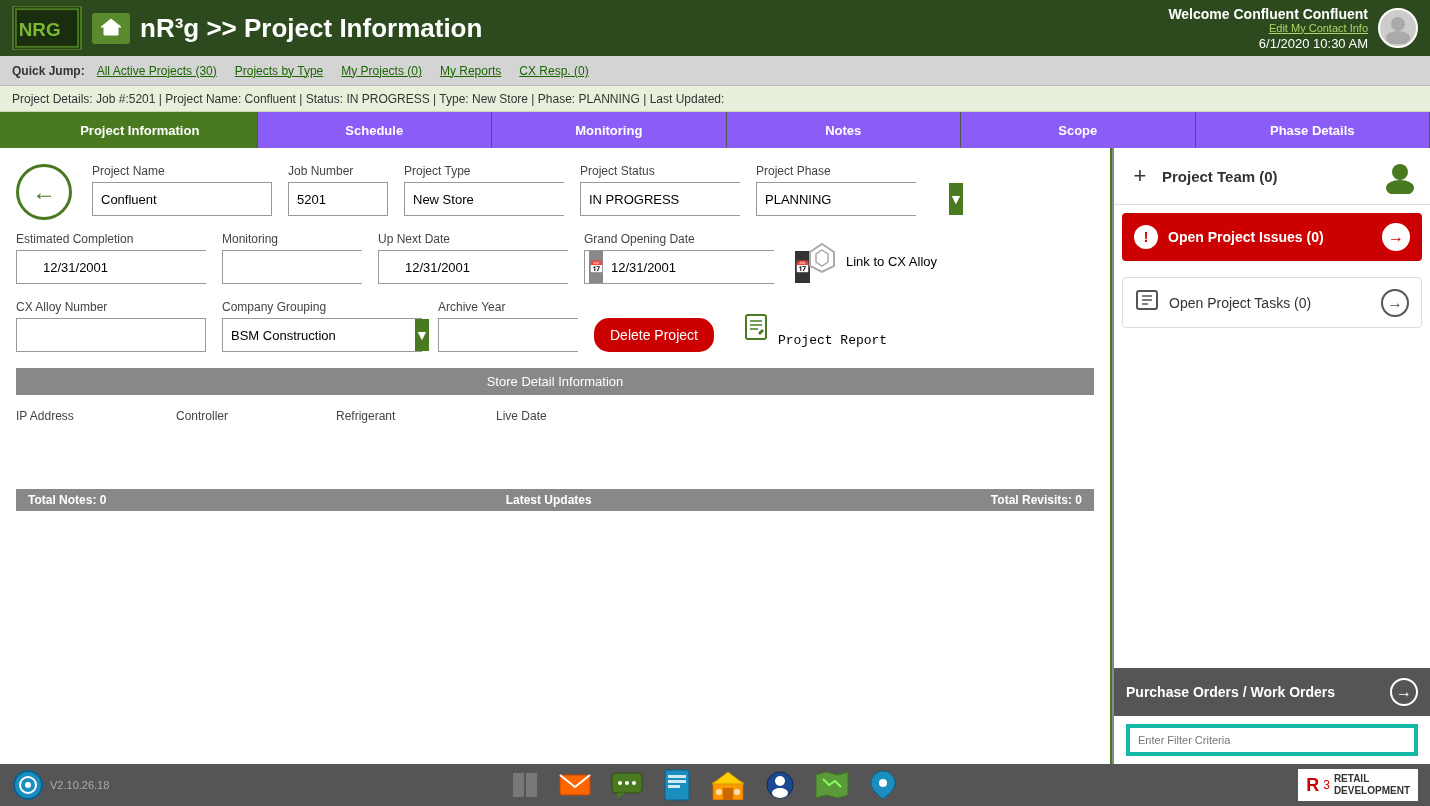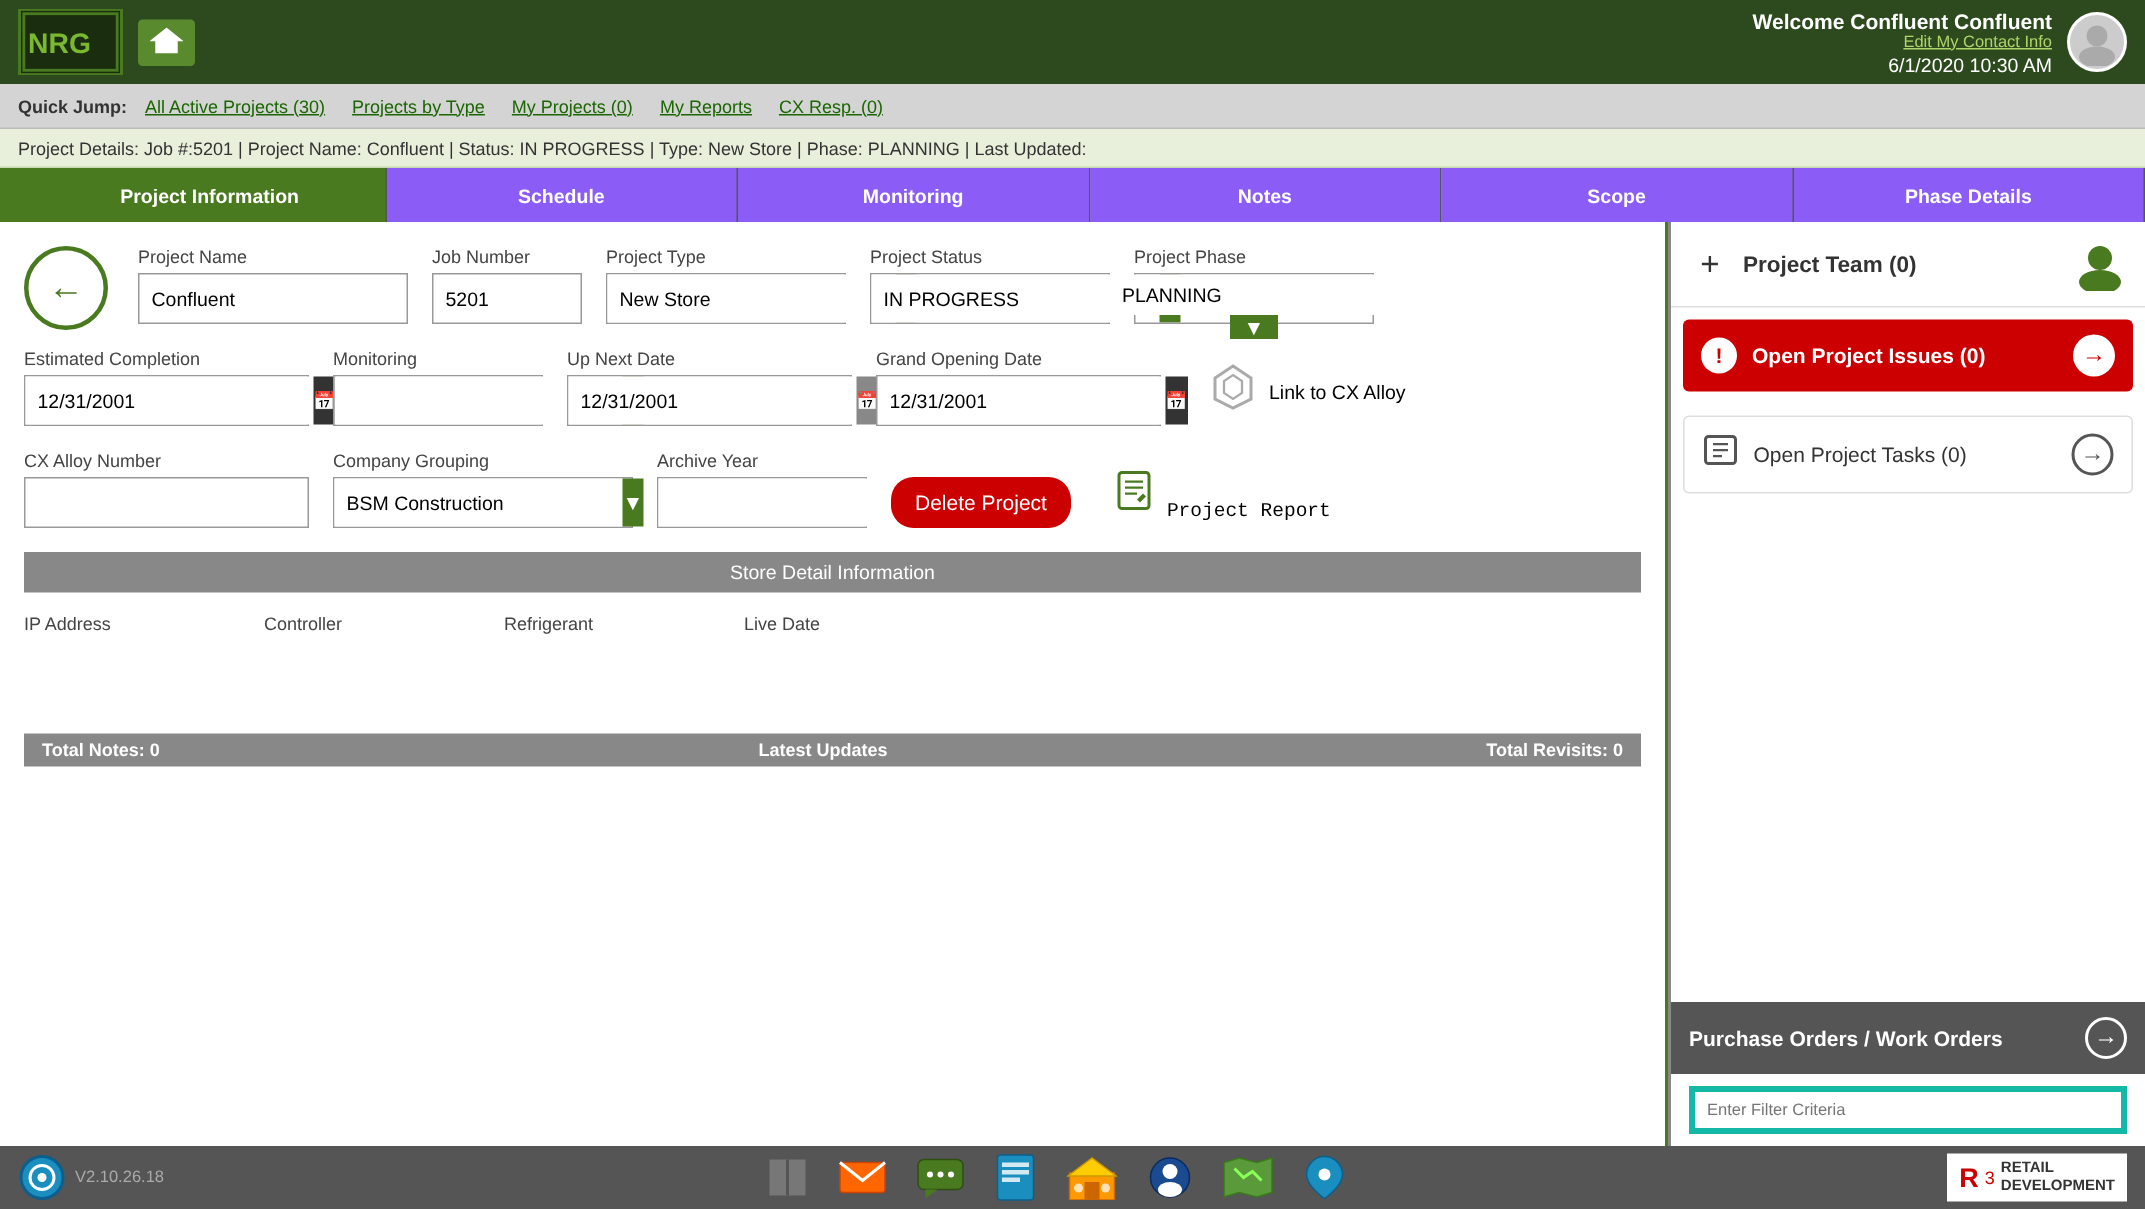--- a/index.html
+++ b/index.html
@@ -40,21 +40,21 @@
 
     
     .form-row { display: flex; gap: 16px; margin-bottom: 16px; align-items: flex-end; }
     .form-group { display: flex; flex-direction: column; gap: 4px; }
     .form-label { font-size: 12px; color: #444; }
     .form-input { border: 1px solid #999; padding: 6px 8px; font-size: 13px; height: 34px; }
     .form-select-wrapper { display: flex; align-items: center; border: 1px solid #999; height: 34px; }
     .form-select-wrapper input { border: none; padding: 6px 8px; font-size: 13px; flex: 1; height: 100%; outline: none; }
     .form-select-btn { background: #4a7a20; color: white; border: none; height: 100%; width: 32px; cursor: pointer; display: flex; align-items: center; justify-content: center; font-size: 14px; }
     .form-select-btn.gray { background: #888; }
-    .date-wrapper { display: flex; align-items: center; border: 1px solid #999; height: 34px; }
+    .date-wrapper { display: flex; align-items: center; border: 1px solid #999; height: 34px; padding-left: 18px; }
     .date-wrapper input { border: none; padding: 6px 8px; font-size: 13px; flex: 1; height: 100%; outline: none; }
     .date-btn { background: #333; color: white; border: none; height: 100%; width: 32px; cursor: pointer; display: flex; align-items: center; justify-content: center; font-size: 12px; }
 
     
     .back-btn { width: 56px; height: 56px; border-radius: 50%; border: 3px solid #4a7a20; background: white; color: #4a7a20; font-size: 24px; cursor: pointer; display: flex; align-items: center; justify-content: center; margin-right: 20px; flex-shrink: 0; }
 
     
     .section-header { background: #888; color: white; padding: 6px 12px; font-size: 13px; text-align: center; margin-bottom: 8px; }
 
     
@@ -115,20 +115,21 @@
         <rect width="70" height="44" fill="#1a2e0f"></rect>
         <rect x="2" y="2" width="66" height="40" fill="none" stroke="#4a7a20" stroke-width="2"></rect>
         <text x="5" y="30" fill="#7ab832" font-size="20" font-weight="bold" font-family="Arial">NRG</text>
       </svg>
     </div>
     <div style="background:#5a8a2e; padding:4px 8px; border-radius:3px; cursor:pointer;">
       <svg width="22" height="20" viewBox="0 0 22 20">
           <polygon points="11,2 1,10 4,10 4,18 18,18 18,10 21,10" fill="white" stroke="white" stroke-width="1"></polygon>
         </svg>
     </div>
+    <span class="header-title">nR³g &gt;&gt; Project Information</span>
   </div>
   <div style="display:flex;align-items:center;">
     <div style="text-align:right;">
       <div class="welcome-text">Welcome Confluent Confluent</div>
       <div class="edit-contact">Edit My Contact Info</div>
       <div class="datetime">6/1/2020 10:30 AM</div>
     </div>
     <div class="header-avatar">
       <svg width="32" height="32" viewBox="0 0 32 32">
           <circle cx="16" cy="12" r="7" fill="#aaa"></circle>
@@ -201,21 +202,21 @@
         <div class="form-group">
           <label class="form-label">Project Status</label>
           <div class="form-select-wrapper" style="width:160px;">
             <input type="text" value="IN PROGRESS" style="">
             <button class="form-select-btn">▼</button>
           </div>
         </div>
 
         <div class="form-group">
           <label class="form-label">Project Phase</label>
-          <div class="form-select-wrapper" style="width:160px;flex-direction:column;">
+          <div class="form-select-wrapper" style="width:160px;">
             <input type="text" value="PLANNING" style="">
             <button class="form-select-btn">▼</button>
           </div>
         </div>
       </div>
     </div>
 
     <div class="form-row">
       <div class="form-group">
         <label class="form-label">Estimated Completion</label>

